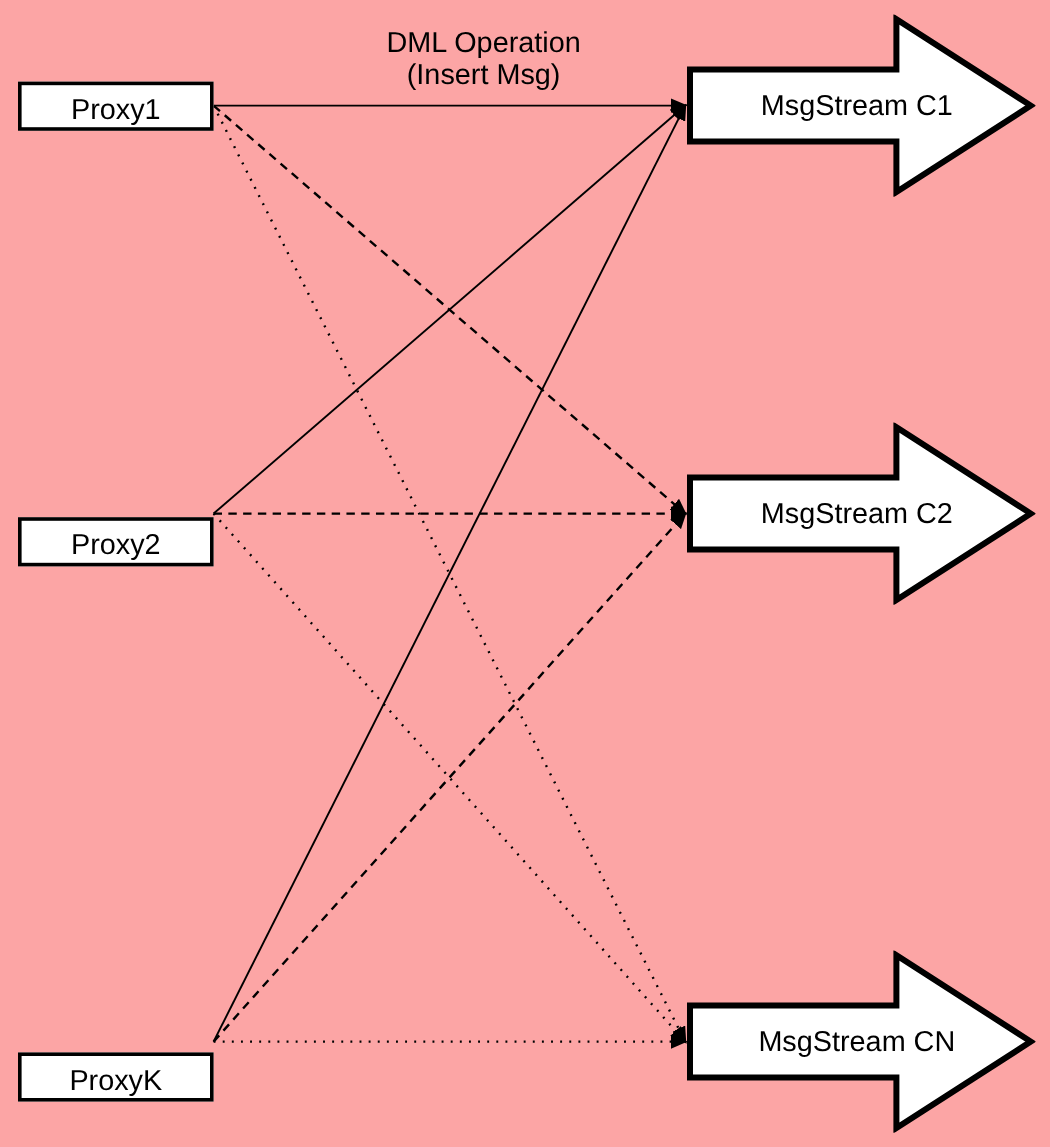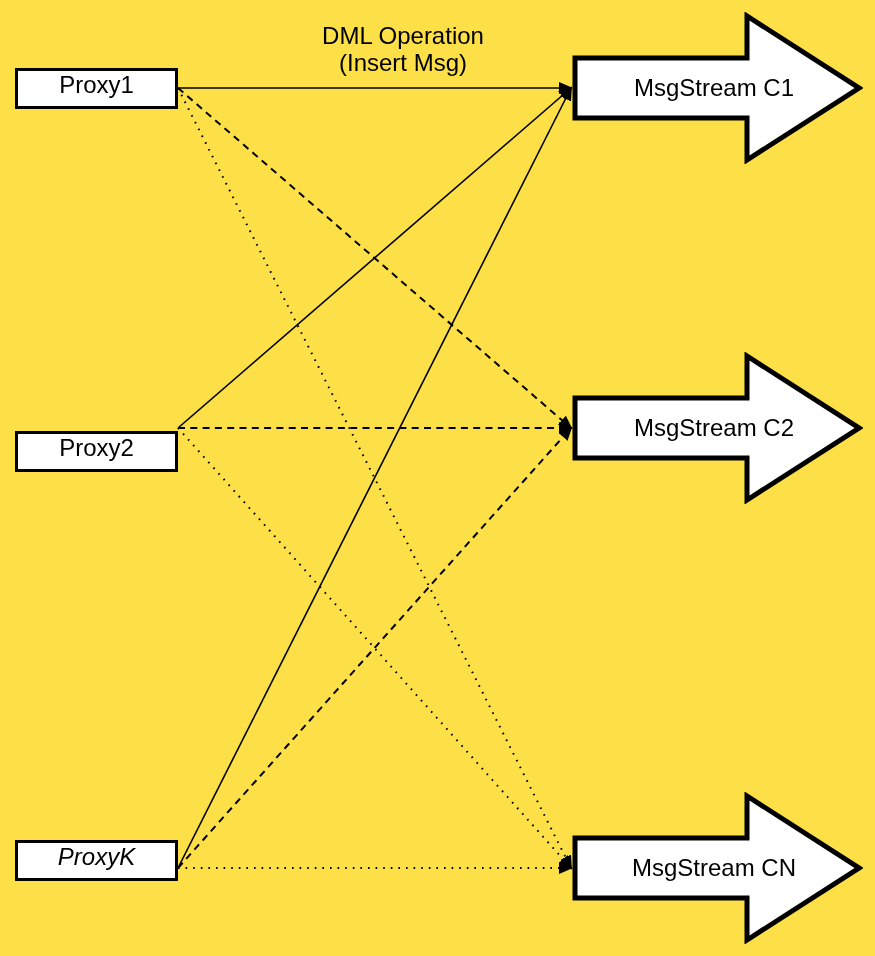--- a/index.html
+++ b/index.html
@@ -1,20 +1,20 @@
 <!DOCTYPE html>
 <html><head>
 <meta charset="utf-8">
 <style>
   html, body { margin: 0; padding: 0; background: #ffffff; }
   .canvas {
     position: relative;
     width: 875px;
     height: 956px;
-    background: #fde047;
+    background: #fca5a5;
     color: #000000;
     font-family: "Liberation Sans", sans-serif;
     overflow: hidden;
   }
   .edges {
     position: absolute;
     left: 0; top: 0;
     width: 875px; height: 956px;
   }
   .title {
@@ -29,27 +29,27 @@
   }
   .proxy {
     position: absolute;
     left: 15px;
     width: 163px;
     height: 41px;
     box-sizing: border-box;
     border: 3px solid #000000;
     background: #ffffff;
     display: flex;
-    align-items: flex-start;
+    align-items: flex-end;
     justify-content: center;
     font-size: 24px;
   }
   #node-proxy1 { top: 68px; }
   #node-proxy2 { top: 431px; }
-  #node-proxyk { top: 840px; font-style: italic; }
+  #node-proxyk { top: 877px; }
   .stream {
     position: absolute;
     left: 571px;
     width: 292px;
     height: 152px;
   }
   #node-c1 { top: 12px; }
   #node-c2 { top: 352px; }
   #node-cn { top: 792px; }
   .stream polygon {

